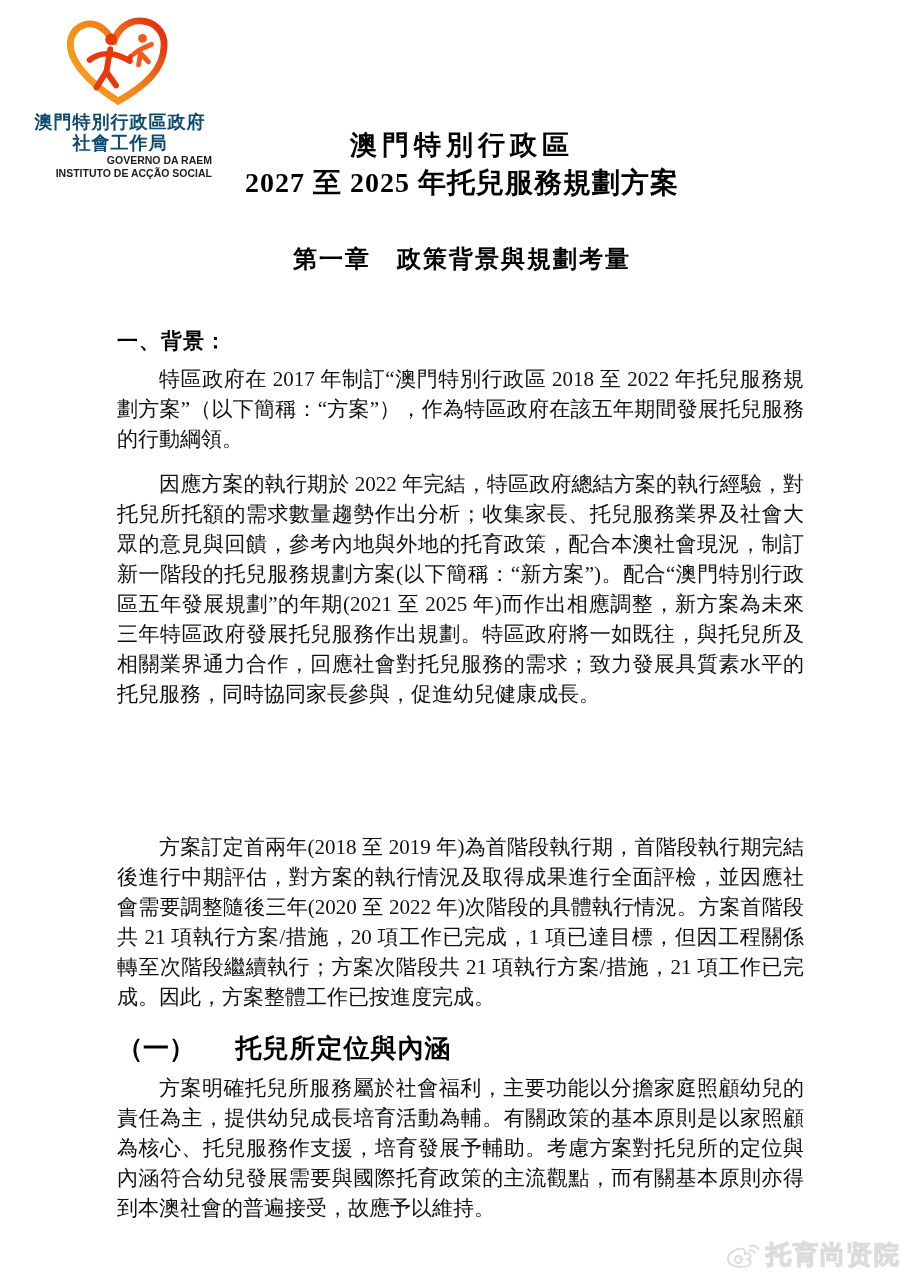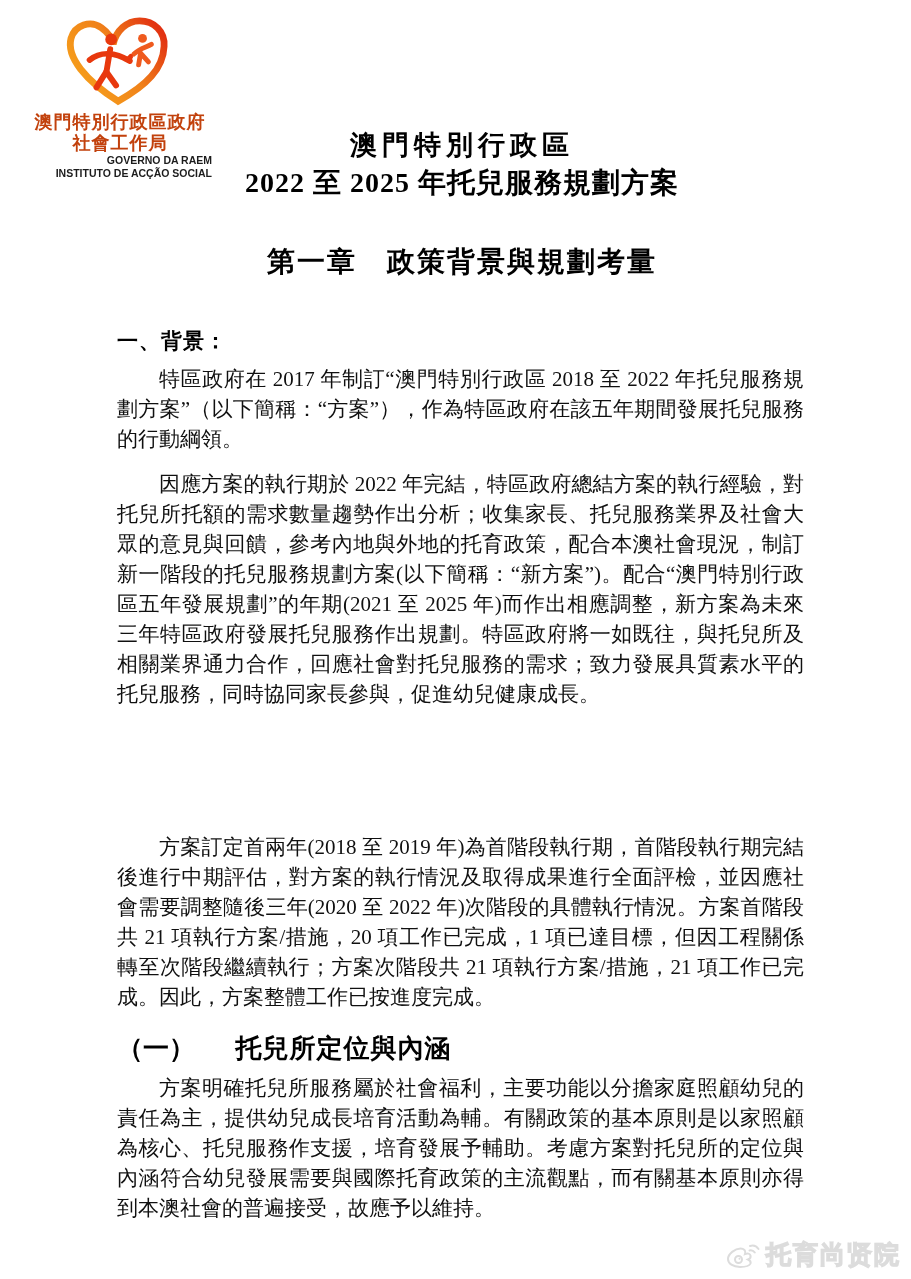--- a/index.html
+++ b/index.html
@@ -17,37 +17,37 @@
   }
   
   .logo-block {
     position: absolute; top: 12px; left: 28px; width: 184px;
     text-align: center;
   }
   .logo-heart { display: block; margin: 0 auto 4px auto; }
   .org-zh {
     font-family: "Liberation Sans", "DejaVu Sans", sans-serif;
     font-weight: bold; font-size: 18px; line-height: 21px;
-    letter-spacing: 1px; color: #c2410c; white-space: nowrap;
+    letter-spacing: 1px; color: #0c4a6e; white-space: nowrap;
   }
   .org-pt {
     font-family: "Liberation Sans", "DejaVu Sans", sans-serif;
     font-weight: bold; font-size: 10.5px; line-height: 12.5px;
     color: #1c1c1c; white-space: nowrap; text-align: right;
   }
   
   .title-block {
     position: absolute; top: 127px; left: 117px; width: 690px;
     text-align: center; font-weight: bold; color: #000;
   }
   .title-l1 { font-size: 27px; line-height: 36px; letter-spacing: 5px; }
   .title-l2 { font-size: 28px; line-height: 40px; letter-spacing: 1px; }
   .chapter {
     position: absolute; top: 243px; left: 117px; width: 690px;
-    text-align: center; font-size: 28px; font-weight: bold;
+    text-align: center; font-size: 24px; font-weight: bold;
     letter-spacing: 2px; color: #000;
   }
   
   .sec-heading {
     position: absolute; left: 117px;
     font-size: 21px; font-weight: bold; letter-spacing: 1px; color: #000;
     white-space: nowrap;
   }
   .body-para {
     position: absolute; left: 117px; width: 687px; margin: 0;
@@ -105,21 +105,21 @@
       <path d="M72,46 l3,-3 a2,2 0 0 1 3,2 a2,2 0 0 1 -2,3 z" fill="#e8380d"></path>
     </svg>
     <div class="org-zh">澳門特別行政區政府</div>
     <div class="org-zh">社會工作局</div>
     <div class="org-pt">GOVERNO DA RAEM</div>
     <div class="org-pt">INSTITUTO DE ACÇÃO SOCIAL</div>
   </div>
 
   <div class="title-block">
     <div class="title-l1">澳門特別行政區</div>
-    <div class="title-l2">2022 至 2025 年托兒服務規劃方案</div>
+    <div class="title-l2">2027 至 2025 年托兒服務規劃方案</div>
   </div>
 
   <div class="chapter">第一章　政策背景與規劃考量</div>
 
   <div class="sec-heading" style="top:327px">一、背景：</div>
   <p class="body-para" style="top:364px">特區政府在 2017 年制訂“澳門特別行政區 2018 至 2022 年托兒服務規劃方案”（以下簡稱：“方案”），作為特區政府在該五年期間發展托兒服務的行動綱領。</p>
   <p class="body-para" style="top:469px">因應方案的執行期於 2022 年完結，特區政府總結方案的執行經驗，對托兒所托額的需求數量趨勢作出分析；收集家長、托兒服務業界及社會大眾的意見與回饋，參考內地與外地的托育政策，配合本澳社會現況，制訂新一階段的托兒服務規劃方案(以下簡稱：“新方案”)。配合“澳門特別行政區五年發展規劃”的年期(2021 至 2025 年)而作出相應調整，新方案為未來三年特區政府發展托兒服務作出規劃。特區政府將一如既往，與托兒所及相關業界通力合作，回應社會對托兒服務的需求；致力發展具質素水平的托兒服務，同時協同家長參與，促進幼兒健康成長。</p>
 
   <p class="body-para" style="top:832px">方案訂定首兩年(2018 至 2019 年)為首階段執行期，首階段執行期完結後進行中期評估，對方案的執行情況及取得成果進行全面評檢，並因應社會需要調整隨後三年(2020 至 2022 年)次階段的具體執行情況。方案首階段共 21 項執行方案/措施，20 項工作已完成，1 項已達目標，但因工程關係轉至次階段繼續執行；方案次階段共 21 項執行方案/措施，21 項工作已完成。因此，方案整體工作已按進度完成。</p>
 

